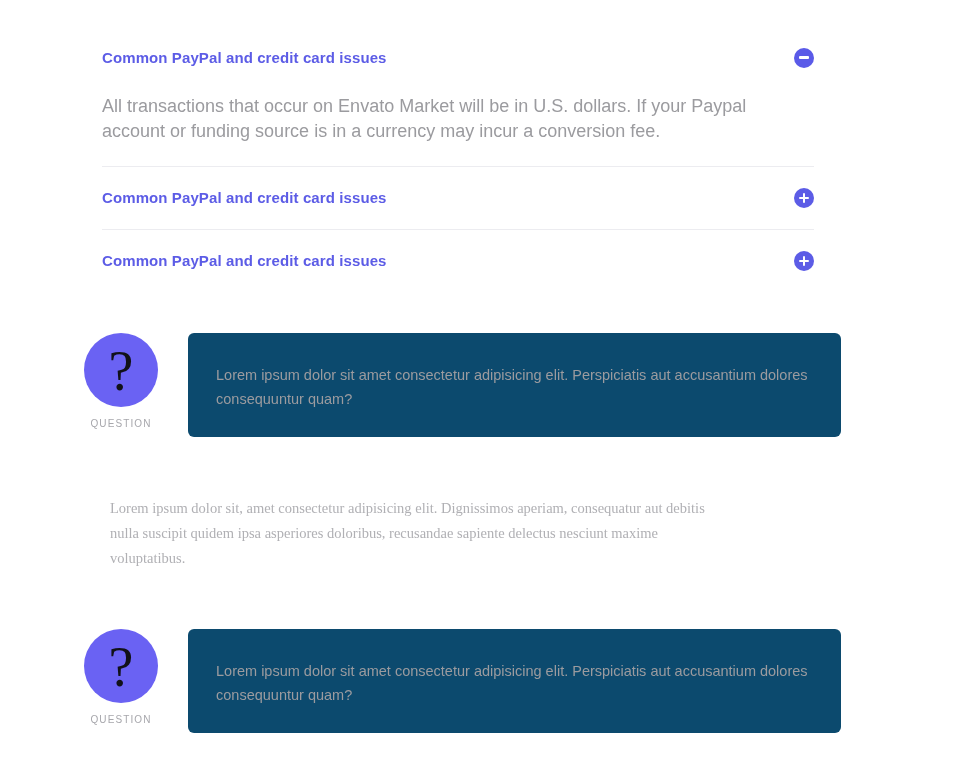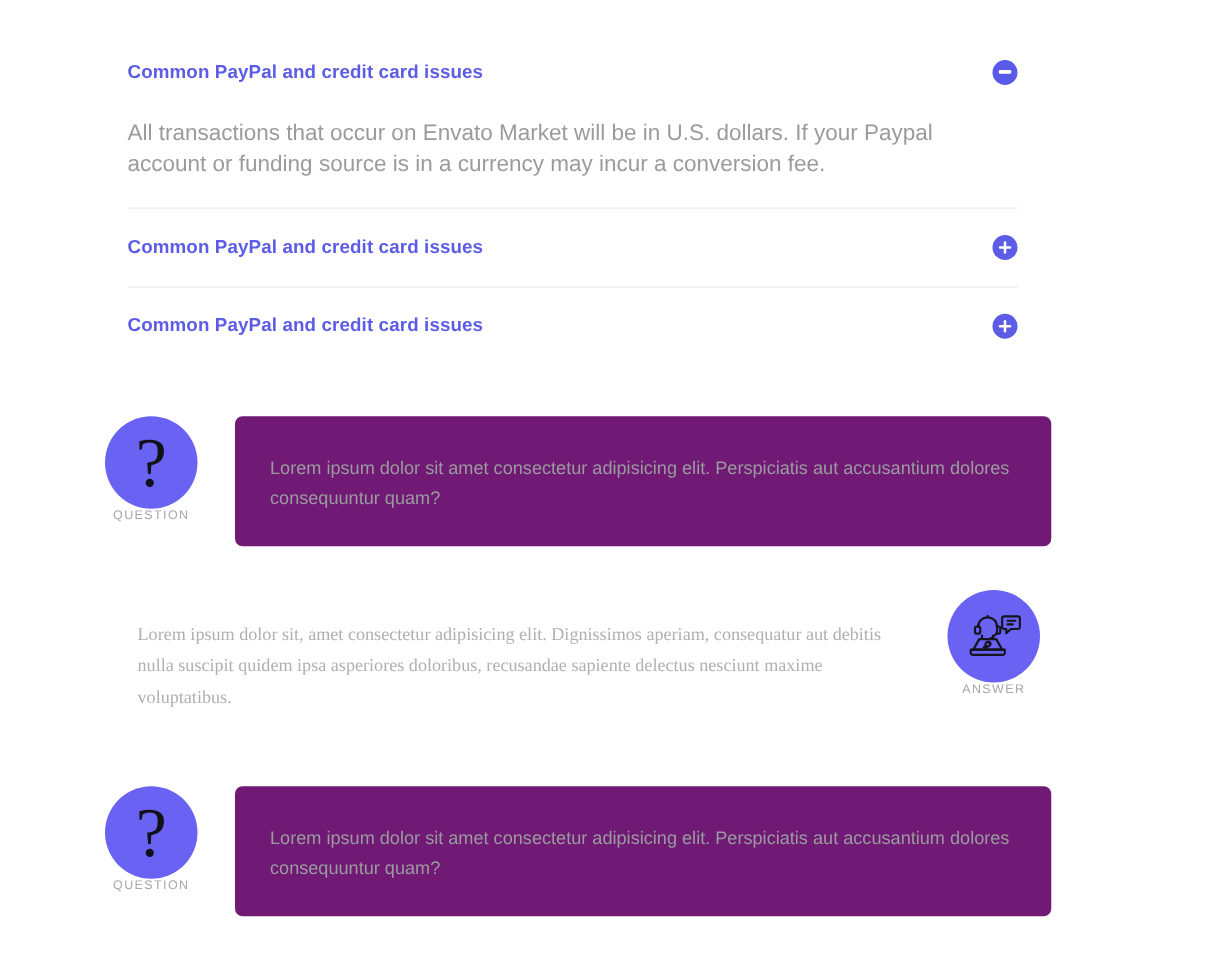--- a/index.html
+++ b/index.html
@@ -116,29 +116,30 @@
   }
   .avatar .qmark {
     font-family: "Liberation Serif", serif;
     font-size: 56px;
     line-height: 56px;
     color: #111118;
     font-weight: normal;
     margin-top: 2px;
   }
   .avatar-label {
+    margin-top: 11px;
     font-size: 10px;
     letter-spacing: 1.1px;
     color: #a7a7ac;
     text-transform: uppercase;
     white-space: nowrap;
   }
 
   .bubble {
-    background: #701a75;
+    background: #0c4a6e;
     border-radius: 6px;
     color: #9b9b9f;
     font-size: 14.5px;
     line-height: 24px;
   }
 
   .plain-text {
     color: #b0b0b4;
     font-size: 14.5px;
     line-height: 25px;
@@ -221,44 +222,20 @@
       <div class="avatar">
         <span class="qmark">?</span>
       </div>
       <div class="avatar-label">QUESTION</div>
     </div>
     <div class="bubble">Lorem ipsum dolor sit amet consectetur adipisicing elit. Perspiciatis aut accusantium dolores consequuntur quam?</div>
   </div>
 
   <div class="qa" id="qa-2">
     <div class="plain-text">Lorem ipsum dolor sit, amet consectetur adipisicing elit. Dignissimos aperiam, consequatur aut debitis nulla suscipit quidem ipsa asperiores doloribus, recusandae sapiente delectus nesciunt maxime voluptatibus.</div>
-    <div class="avatar-col">
-      <div class="avatar">
-        <svg width="46" height="44" viewBox="0 0 46 44" fill="none" stroke="#14141c" stroke-width="1.7" stroke-linecap="round" stroke-linejoin="round">
-
-          <path d="M10.5 14.5c0-4.4 3.4-7.6 7.6-7.6s7.6 3.2 7.6 7.6v2.6c0 2.4-1.1 4-3 4.8"></path>
-          <path d="M18.1 6.9v-1.2"></path>
-
-          <path d="M9.3 14.2h1.6a1.3 1.3 0 0 1 1.3 1.3v3.1a1.3 1.3 0 0 1-1.3 1.3H9.3a1.3 1.3 0 0 1-1.3-1.3v-3.1a1.3 1.3 0 0 1 1.3-1.3z"></path>
-          <path d="M25.4 14.2h1.5a1.3 1.3 0 0 1 1.3 1.3v3.1a1.3 1.3 0 0 1-1.3 1.3h-1.5"></path>
-          <path d="M22.6 21.9c0 .9-.9 1.6-2 1.6"></path>
-
-          <path d="M13.6 21.4v2.6M22.4 21.4v2.6"></path>
-
-          <path d="M11.4 24.3h13.6l4.7 8.4H6.7z"></path>
-          <path d="M4.6 32.7h27.2v2.6a1.6 1.6 0 0 1-1.6 1.6H6.2a1.6 1.6 0 0 1-1.6-1.6z"></path>
-
-          <path d="M19.8 26.5a2.3 2.3 0 0 0-3.3 2.6l-1.6 2.1 1.3 1 1.7-2.1a2.3 2.3 0 0 0 2.6-2.4l-1.3-.2z"></path>
-
-          <path d="M31.5 6.1h10.6a1.8 1.8 0 0 1 1.8 1.8v6.5a1.8 1.8 0 0 1-1.8 1.8h-5.4l-3.7 3.4v-3.4h-1.5a1.8 1.8 0 0 1-1.8-1.8V7.9a1.8 1.8 0 0 1 1.8-1.8z"></path>
-          <path d="M34 9.6h6.3M34 12.5h4.2"></path>
-        </svg>
-      </div>
-      <div class="avatar-label">ANSWER</div>
-    </div>
   </div>
 
   <div class="qa" id="qa-3">
     <div class="avatar-col">
       <div class="avatar">
         <span class="qmark">?</span>
       </div>
       <div class="avatar-label">QUESTION</div>
     </div>
     <div class="bubble">Lorem ipsum dolor sit amet consectetur adipisicing elit. Perspiciatis aut accusantium dolores consequuntur quam?</div>

